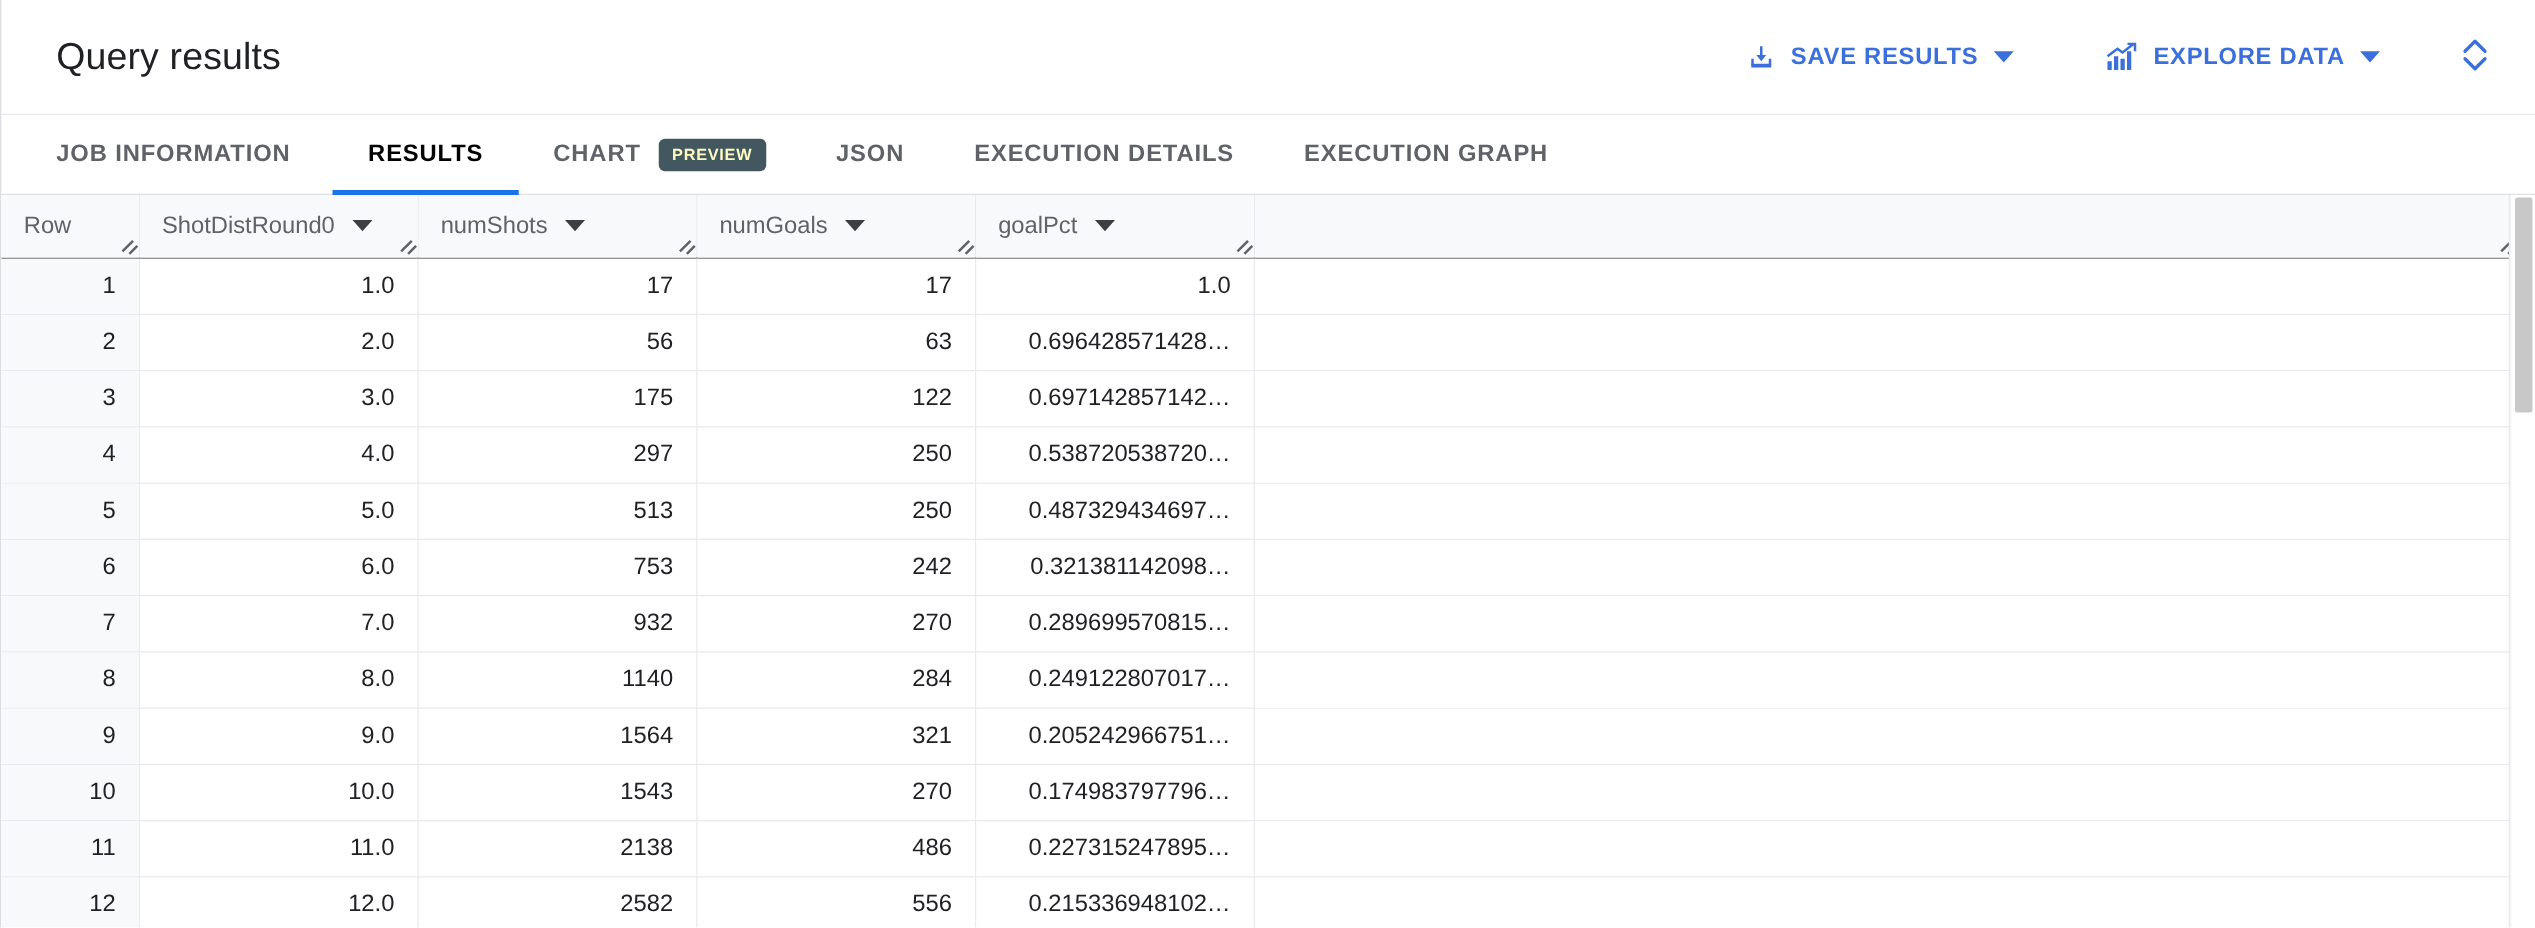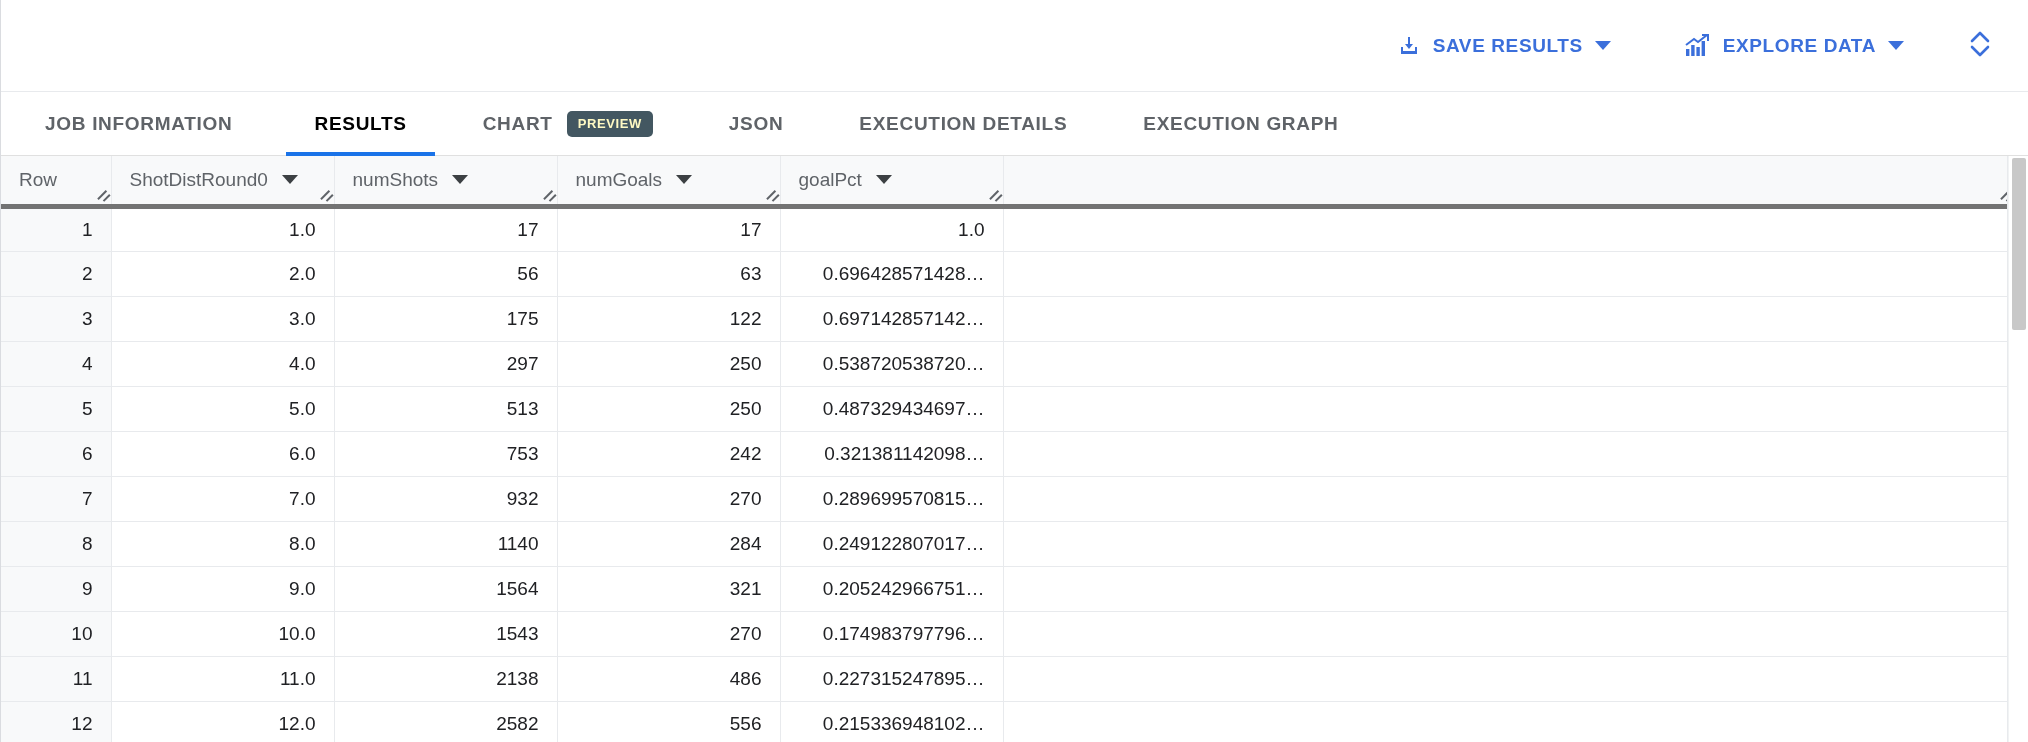--- a/index.html
+++ b/index.html
@@ -74,21 +74,20 @@
   }
 
   
   .tabbar {
     position: relative;
     height: 64px;
     border-bottom: 1px solid #e0e0e0;
     display: flex;
     align-items: stretch;
     padding-left: 44px;
-    gap: 20px;
   }
   .tab {
     position: relative;
     display: flex;
     align-items: center;
     gap: 14px;
     padding: 0 28px;
     font-size: 19px;
     font-weight: 700;
     letter-spacing: 0.7px;
@@ -144,21 +143,21 @@
     overflow: hidden;
     position: relative;
   }
   table.results thead th {
     background: #f8f9fa;
     color: #5f6368;
     height: 50px;
     text-align: left;
     font-weight: 400;
     vertical-align: middle;
-    border-bottom: 5px solid #737373;
+    border-bottom: 1px solid #737373;
   }
   .th-inner {
     display: flex;
     align-items: center;
     gap: 14px;
   }
   .th-caret {
     width: 0; height: 0;
     border-left: 8px solid transparent;
     border-right: 8px solid transparent;
@@ -230,20 +229,21 @@
     height: 586px;
     background: #e8eaed;
   }
 </style>
 </head>
 <body>
 
 <div class="app">
 
   <div class="header">
+    <div class="page-title">Query results</div>
 
     <div class="header-actions">
 
       <button class="action-btn">
         <span>
           <svg width="24" height="24" viewBox="0 0 24 24" aria-hidden="true">
             <path d="M11 3h2v7h3l-4 5-4-5h3V3z" fill="#3b6fdb"></path>
             <path d="M4 17h16v3H4z" fill="#3b6fdb"></path>
             <path d="M4 13h2v5H4zM18 13h2v5h-2z" fill="#3b6fdb"></path>
           </svg>

